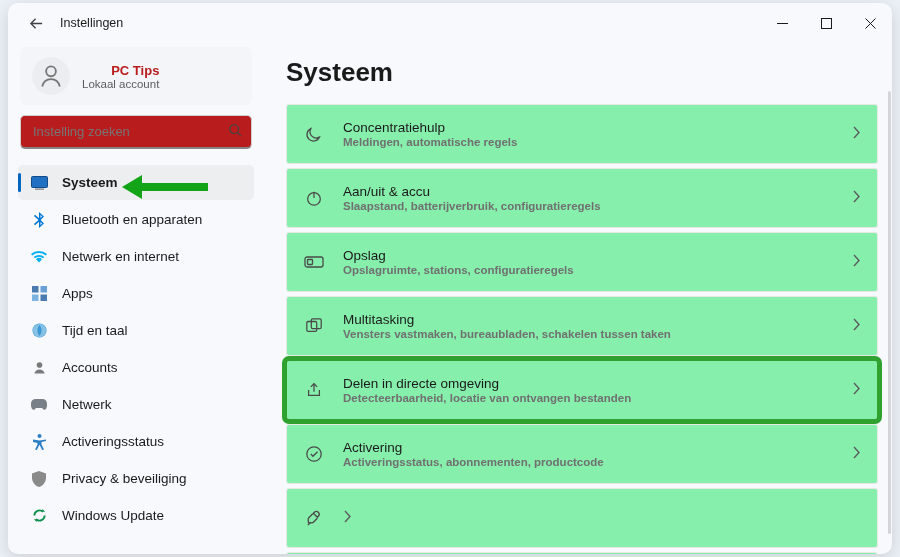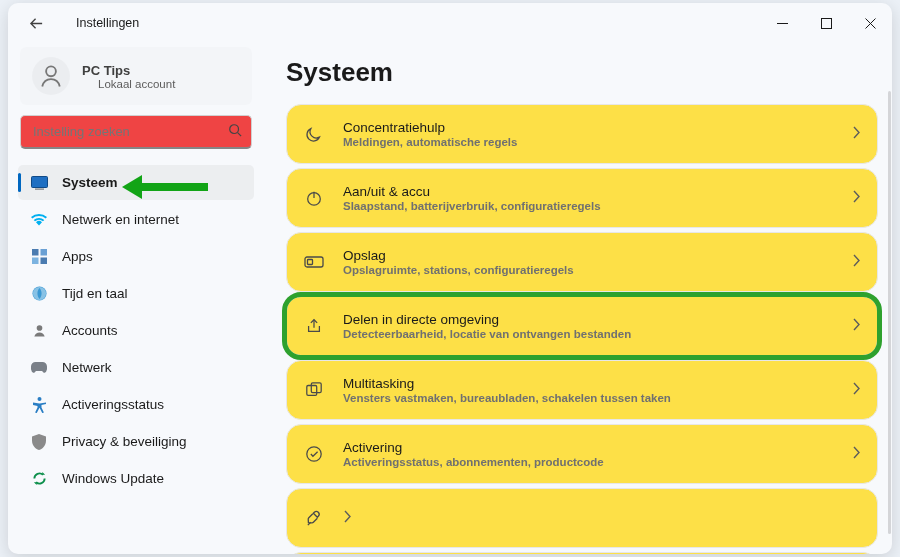--- a/index.html
+++ b/index.html
@@ -1,42 +1,42 @@
 <!DOCTYPE html>
 <html><head>
   <meta charset="utf-8">
   <style>
     * { box-sizing: border-box; margin: 0; padding: 0; font-family: "Segoe UI", -apple-system, sans-serif; }
     body { width: 900px; height: 557px; background: #ecf1f7; overflow: hidden; position: relative; }
     .window { position: absolute; left: 8px; top: 3px; right: 8px; bottom: 3px; background: #f7f9fc; border-radius: 10px; display: flex; flex-direction: column; overflow: hidden; box-shadow: 0 4px 18px rgba(0,0,0,0.14); }
-    .titlebar { display: flex; align-items: center; height: 40px; padding-left: 12px; gap: 16px; }
+    .titlebar { display: flex; align-items: center; height: 40px; padding-left: 12px; }
     .back-btn { width: 32px; height: 32px; display: flex; align-items: center; justify-content: center; color: #404040; border-radius: 4px; }
     .title { font-size: 12.5px; color: #1a1a1a; margin-left: 8px; }
     .sys-buttons { margin-left: auto; display: flex; }
     .sys-btn { width: 44px; height: 34px; display: flex; align-items: center; justify-content: center; color: #1a1a1a; }
     .content { flex: 1; display: flex; overflow: hidden; }
     .sidebar { width: 254px; padding: 0 8px 0 10px; display: flex; flex-direction: column; overflow-y: auto; }
     .user-card { display: flex; align-items: center; padding: 10px 12px; margin: 4px 2px 10px 2px; border-radius: 6px; background: rgba(0,0,0,0.015); }
     .avatar { width: 38px; height: 38px; border-radius: 50%; background: rgba(0,0,0,0.03); display: flex; align-items: center; justify-content: center; color: #777; margin-right: 12px; }
     .user-info { display: flex; flex-direction: column; }
-    .user-name { font-size: 13px; font-weight: 600; color: #404040; }
-    .user-sub { font-size: 11.5px; color: #5c5c5c; margin-left: 16px; }
+    .user-name { font-size: 13px; font-weight: 600; color: #b91c1c; text-align: right; }
+    .user-sub { font-size: 11.5px; color: #5c5c5c; }
     .search-box { position: relative; margin: 0 2px 14px 2px; }
-    .search-input { width: 100%; height: 34px; border: 1px solid #d0d0d0; border-bottom: 2px solid #868686; border-radius: 5px; padding: 0 36px 0 12px; font-size: 13px; background: #ef4444; outline: none; }
+    .search-input { width: 100%; height: 34px; border: 1px solid #d0d0d0; border-bottom: 2px solid #868686; border-radius: 5px; padding: 0 36px 0 12px; font-size: 13px; background: #b91c1c; outline: none; }
     .search-icon { position: absolute; right: 10px; top: 50%; transform: translateY(-50%); color: #444; }
     .nav { list-style: none; }
     .nav-item { display: flex; align-items: center; padding: 0 12px; height: 35px; margin: 2px 0; border-radius: 5px; font-size: 13.5px; color: #1a1a1a; position: relative; cursor: default; }
     .nav-item.selected { background: #eceef0; }
     .nav-item.selected::before { content: ""; position: absolute; left: 0; top: 8px; bottom: 8px; width: 3px; background: #0067c0; border-radius: 2px; }
     .nav-item .nicon { width: 18px; height: 18px; margin-right: 14px; display: flex; align-items: center; justify-content: center; font-size: 14px; }
     .nav-item.selected .label { font-weight: 600; }
     .main { flex: 1; padding: 8px 14px 0 24px; overflow-y: auto; }
     .heading { font-size: 26px; font-weight: 600; color: #1a1a1a; margin: 6px 0 16px 0; }
     .list { display: flex; flex-direction: column; gap: 4px; padding-bottom: 20px; }
-    .card { display: flex; align-items: center; border: 1px solid #e7e7e7; background: #fde047; border-radius: 15px; padding: 12px 16px; min-height: 60px; }
+    .card { display: flex; align-items: center; border: 1px solid #e7e7e7; background: #86efac; border-radius: 3px; padding: 12px 16px; min-height: 60px; }
     .card .cicon { width: 22px; height: 22px; display: flex; align-items: center; justify-content: center; color: #4a4a4a; margin-right: 18px; }
     .card-body { flex: 1; display: flex; flex-direction: column; }
     .card-title { font-size: 13.5px; color: #1a1a1a; }
     .card-sub { font-size: 11.5px; color: #707070; margin-top: 1px; font-weight: bold; }
     .chevron { color: #5c5c5c; }
     .card.highlighted { outline: 5px solid #2ea12e; outline-offset: -1px; }
     .arrow-annot { position: absolute; pointer-events: none; z-index: 10; }
     .scrollbar-hint { position: absolute; right: 1px; top: 88px; bottom: 20px; width: 3px; background: rgba(0,0,0,0.14); border-radius: 2px; }
   </style>
 </head>
@@ -99,20 +99,28 @@
         <li class="nav-item selected">
           <span class="nicon">
             <svg width="17" height="14" viewBox="0 0 17 14">
                 <rect x="0.5" y="0.5" width="16" height="11" rx="1" fill="#1f6fc2" stroke="#114a86"></rect>
                 <rect x="4" y="12.5" width="9" height="1.2" fill="#7a7a7a"></rect>
               </svg>
           </span>
           <span class="label">Systeem</span>
         </li>
         <li class="nav-item">
+          <span class="nicon" style="color:#0078d4">
+            <svg width="14" height="16" viewBox="0 0 12 16" fill="currentColor">
+                <path d="M6 0v6.3L2 2.8 1 3.9 5.5 8 1 12.1l1 1.1L6 9.7V16l5-4.5L7.6 8 11 4.5 6 0zm1.5 2.7L9 4.5 7.5 6V2.7zm0 10.6V10l1.5 1.5-1.5 1.8z"></path>
+              </svg>
+          </span>
+          <span class="label">Bluetooth en apparaten</span>
+        </li>
+        <li class="nav-item">
           <span class="nicon" style="color:#00b0f0">
             <svg width="16" height="13" viewBox="0 0 16 13" fill="currentColor">
                 <path d="M8 13 4.5 9a5 5 0 0 1 7 0L8 13zM2 6.3a8.5 8.5 0 0 1 12 0l1.5-1.6a10.7 10.7 0 0 0-15 0L2 6.3zM0 3.8 1.3 5a11 11 0 0 1 13.4 0L16 3.8a13 13 0 0 0-16 0z" opacity="0"></path>
                 <path d="M8 12.5l-3-3.2a4.3 4.3 0 0 1 6 0l-3 3.2zm-5.3-5.6 1.3 1.4a6.3 6.3 0 0 1 8 0l1.3-1.4a8.2 8.2 0 0 0-10.6 0zM0 4l1.3 1.4a10.4 10.4 0 0 1 13.4 0L16 4a12.3 12.3 0 0 0-16 0z"></path>
               </svg>
           </span>
           <span class="label">Netwerk en internet</span>
         </li>
         <li class="nav-item">
           <span class="nicon">
@@ -221,46 +229,46 @@
               </svg>
             </span>
             <div class="card-body">
               <span class="card-title">Opslag</span>
               <span class="card-sub">Opslagruimte, stations, configuratieregels</span>
             </div>
             <span class="chevron"><svg width="9" height="13" viewBox="0 0 8 13" fill="none" stroke="currentColor" stroke-width="1.4">
                 <path d="M1.5 1l5 5.5-5 5.5"></path>
               </svg></span>
           </div>
+          <div class="card">
+            <span class="cicon">
+              <svg width="18" height="18" viewBox="0 0 20 20" fill="none" stroke="currentColor" stroke-width="1.4">
+                <rect x="2" y="5" width="11" height="11" rx="1.5"></rect>
+                <rect x="7" y="2" width="11" height="11" rx="1.5"></rect>
+              </svg>
+            </span>
+            <div class="card-body">
+              <span class="card-title">Multitasking</span>
+              <span class="card-sub">Vensters vastmaken, bureaubladen, schakelen tussen taken</span>
+            </div>
+            <span class="chevron"><svg width="9" height="13" viewBox="0 0 8 13" fill="none" stroke="currentColor" stroke-width="1.4">
+                <path d="M1.5 1l5 5.5-5 5.5"></path>
+              </svg></span>
+          </div>
           <div class="card highlighted">
             <span class="cicon">
               <svg width="18" height="18" viewBox="0 0 20 20" fill="none" stroke="currentColor" stroke-width="1.4">
                 <path d="M4 10v6h12v-6"></path>
                 <path d="M10 12V3"></path>
                 <path d="M6.5 6.5 10 3l3.5 3.5"></path>
               </svg>
             </span>
             <div class="card-body">
               <span class="card-title">Delen in directe omgeving</span>
               <span class="card-sub">Detecteerbaarheid, locatie van ontvangen bestanden</span>
-            </div>
-            <span class="chevron"><svg width="9" height="13" viewBox="0 0 8 13" fill="none" stroke="currentColor" stroke-width="1.4">
-                <path d="M1.5 1l5 5.5-5 5.5"></path>
-              </svg></span>
-          </div>
-          <div class="card">
-            <span class="cicon">
-              <svg width="18" height="18" viewBox="0 0 20 20" fill="none" stroke="currentColor" stroke-width="1.4">
-                <rect x="2" y="5" width="11" height="11" rx="1.5"></rect>
-                <rect x="7" y="2" width="11" height="11" rx="1.5"></rect>
-              </svg>
-            </span>
-            <div class="card-body">
-              <span class="card-title">Multitasking</span>
-              <span class="card-sub">Vensters vastmaken, bureaubladen, schakelen tussen taken</span>
             </div>
             <span class="chevron"><svg width="9" height="13" viewBox="0 0 8 13" fill="none" stroke="currentColor" stroke-width="1.4">
                 <path d="M1.5 1l5 5.5-5 5.5"></path>
               </svg></span>
           </div>
           <div class="card">
             <span class="cicon">
               <svg width="18" height="18" viewBox="0 0 20 20" fill="none" stroke="currentColor" stroke-width="1.4">
                 <circle cx="10" cy="10" r="8"></circle>
                 <path d="M6.5 10l2.3 2.5L14 7.5"></path>

